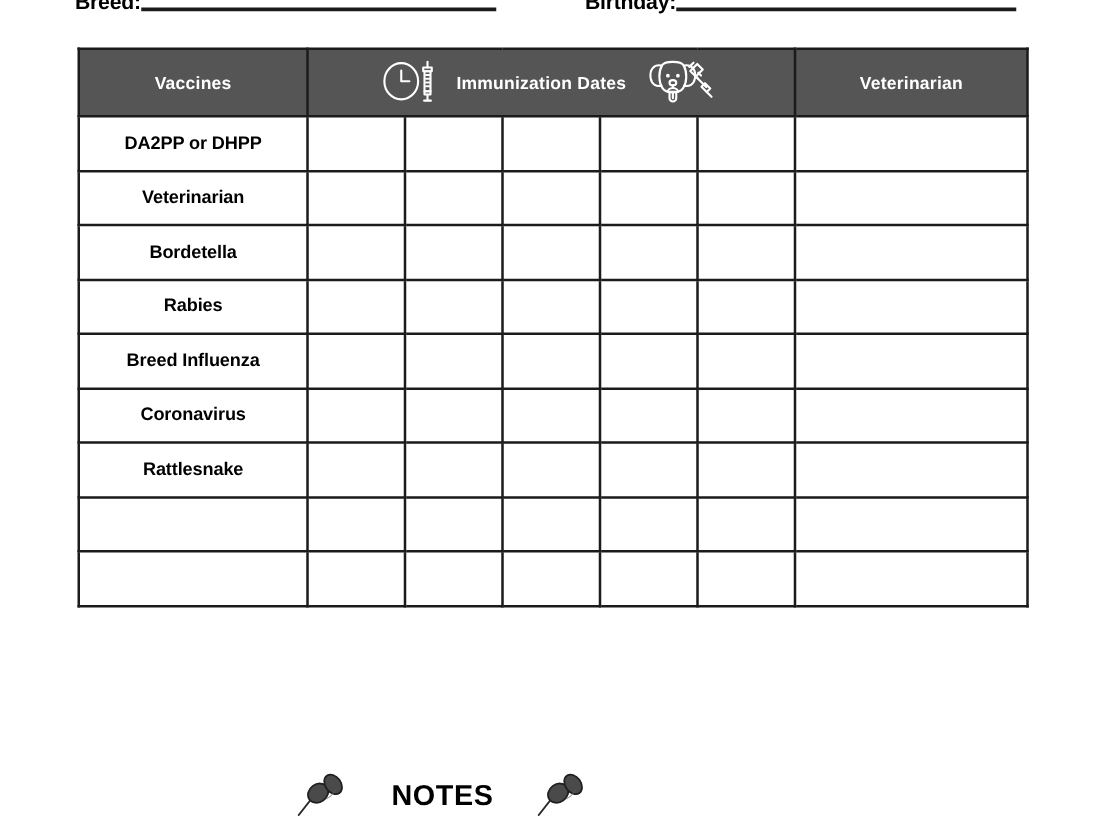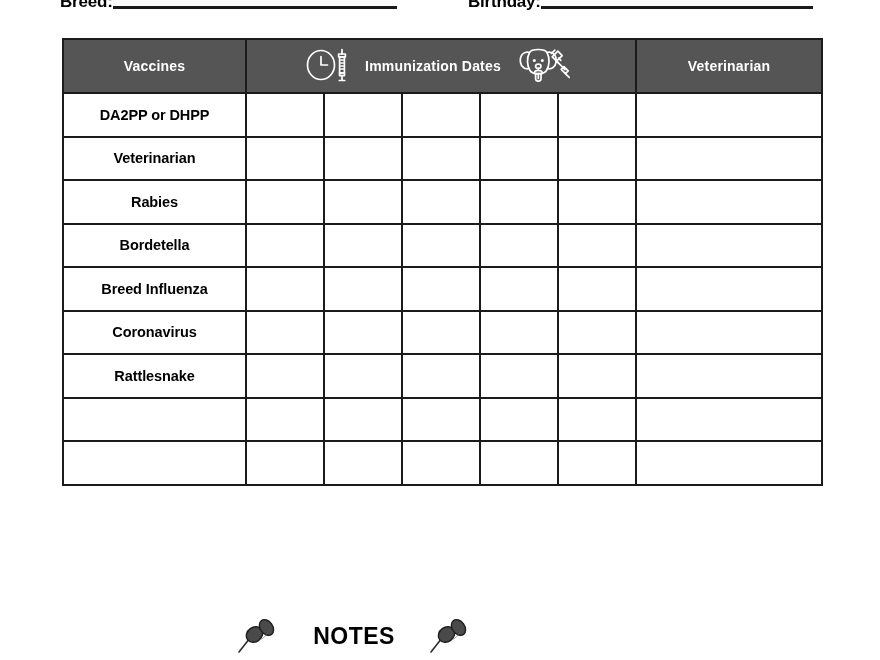--- a/index.html
+++ b/index.html
@@ -214,30 +214,30 @@
       <tr>
         <td class="vax-cell">Veterinarian</td>
         <td class="blank-cell"></td>
         <td class="blank-cell"></td>
         <td class="blank-cell"></td>
         <td class="blank-cell"></td>
         <td class="blank-cell"></td>
         <td class="blank-cell"></td>
       </tr>
       <tr>
+        <td class="vax-cell">Bordetella</td>
+        <td class="blank-cell"></td>
+        <td class="blank-cell"></td>
+        <td class="blank-cell"></td>
+        <td class="blank-cell"></td>
+        <td class="blank-cell"></td>
+        <td class="blank-cell"></td>
+      </tr>
+      <tr>
         <td class="vax-cell">Rabies</td>
-        <td class="blank-cell"></td>
-        <td class="blank-cell"></td>
-        <td class="blank-cell"></td>
-        <td class="blank-cell"></td>
-        <td class="blank-cell"></td>
-        <td class="blank-cell"></td>
-      </tr>
-      <tr>
-        <td class="vax-cell">Bordetella</td>
         <td class="blank-cell"></td>
         <td class="blank-cell"></td>
         <td class="blank-cell"></td>
         <td class="blank-cell"></td>
         <td class="blank-cell"></td>
         <td class="blank-cell"></td>
       </tr>
       <tr>
         <td class="vax-cell">Breed Influenza</td>
         <td class="blank-cell"></td>

